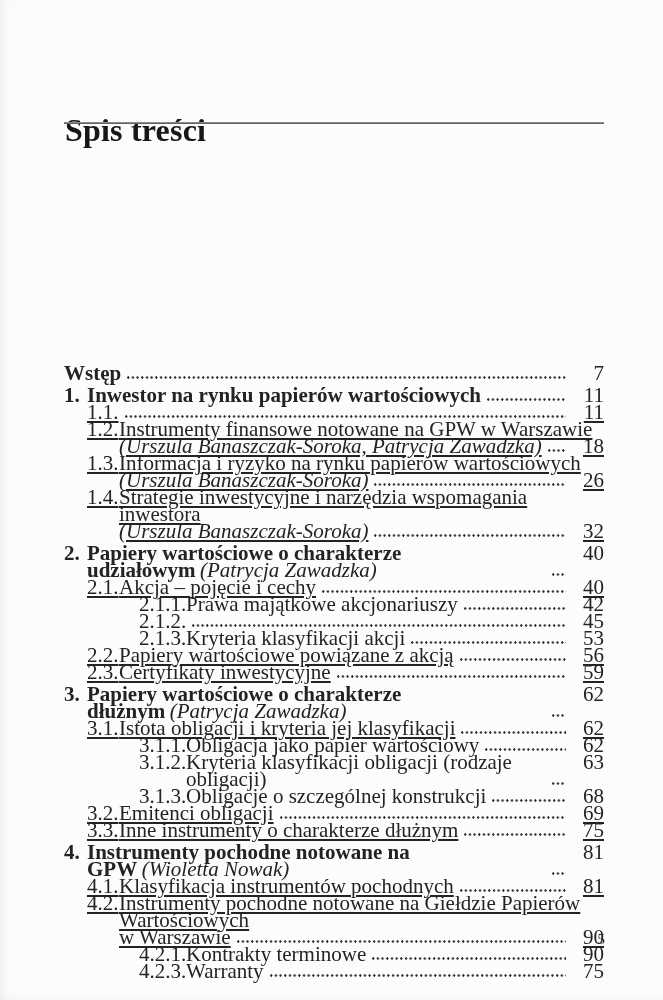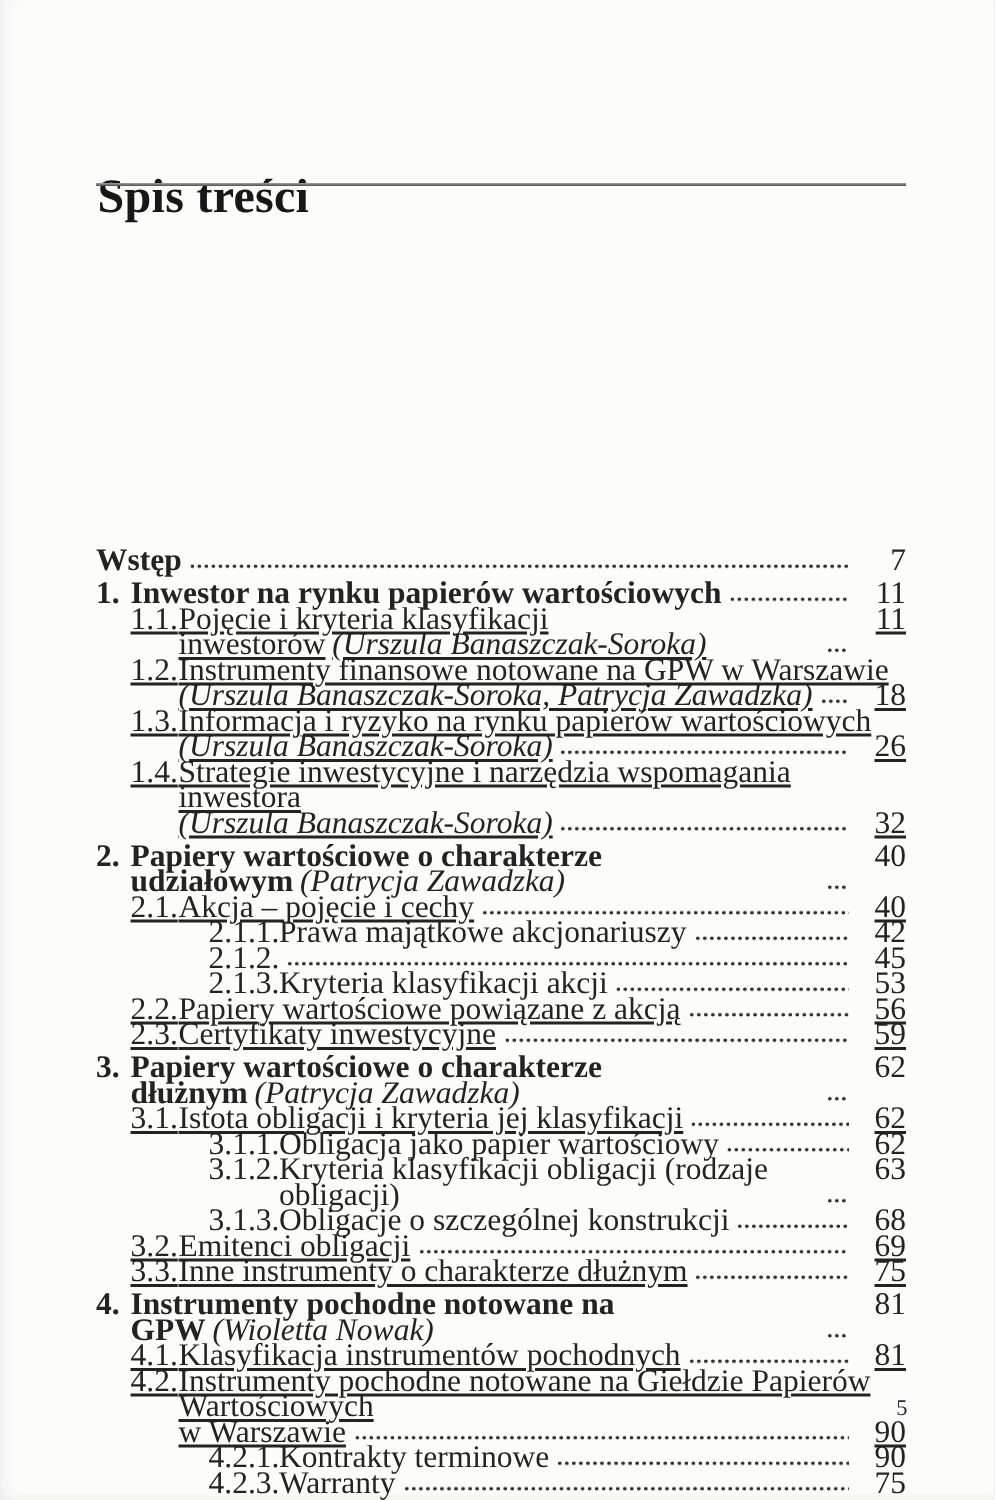--- a/index.html
+++ b/index.html
@@ -105,21 +105,20 @@
             <span class="text"><span class="bold">Inwestor na rynku papierów wartościowych</span></span>
             <span class="leader"></span>
             <span class="pageno">11</span>
           </div>
         </div>
       </div>
       <div class="entry l1">
         <span class="num">1.1.</span>
         <div class="body">
           <div class="row">
-            <span class="text"><span class="">Pojęcie i kryteria klasyfikacji inwestorów</span><span class="author">(Urszula Banaszczak-Soroka)</span></span>
             <span class="leader"></span>
             <span class="pageno">11</span>
           </div>
         </div>
       </div>
       <div class="entry l1">
         <span class="num">1.2.</span>
         <div class="body">
           <div class="row">
             <span class="text"><span class="">Instrumenty finansowe notowane na GPW w Warszawie</span></span>

